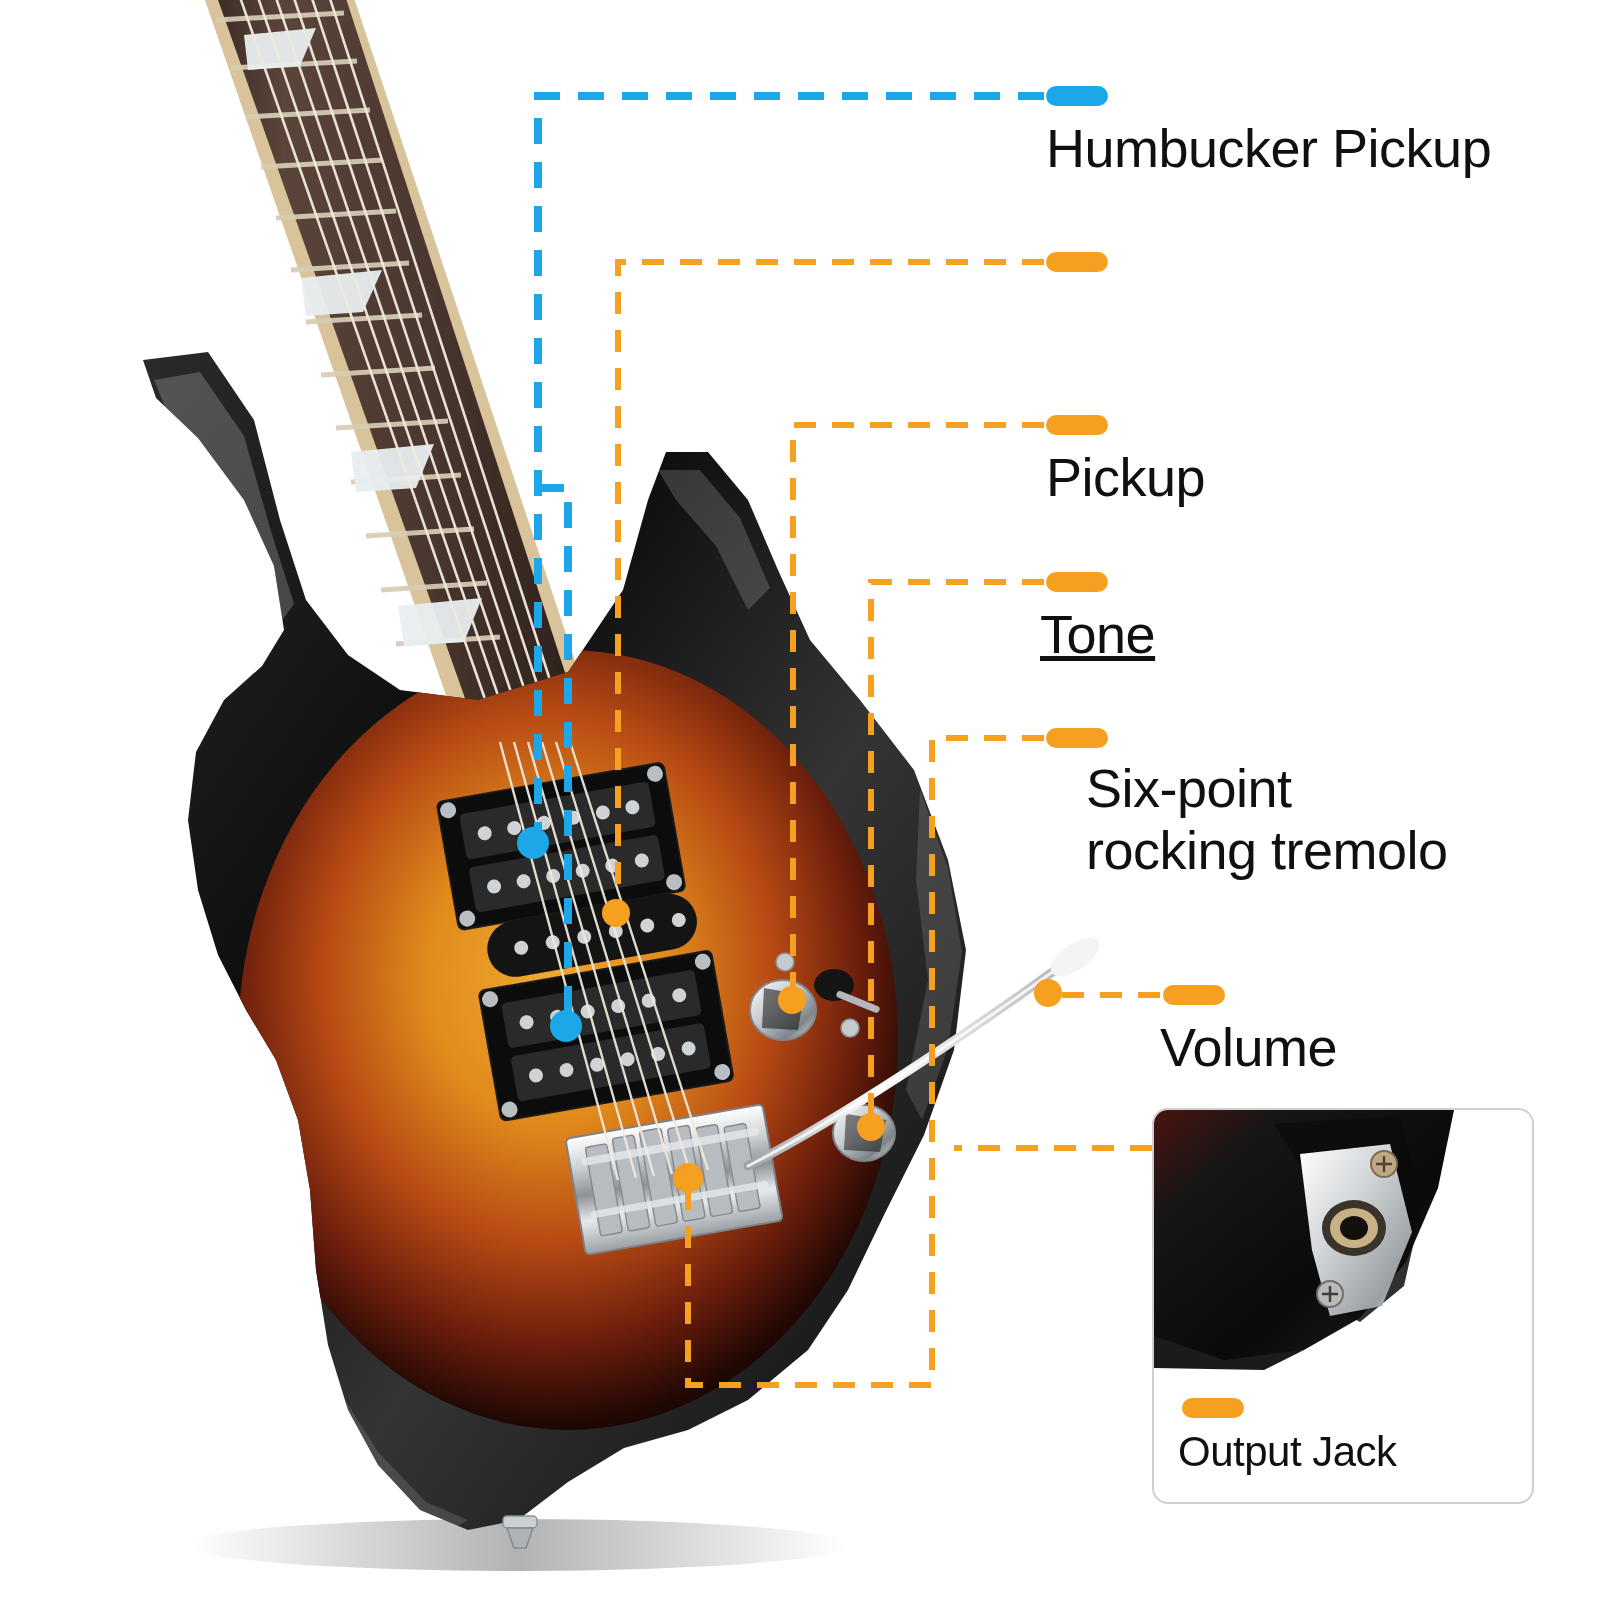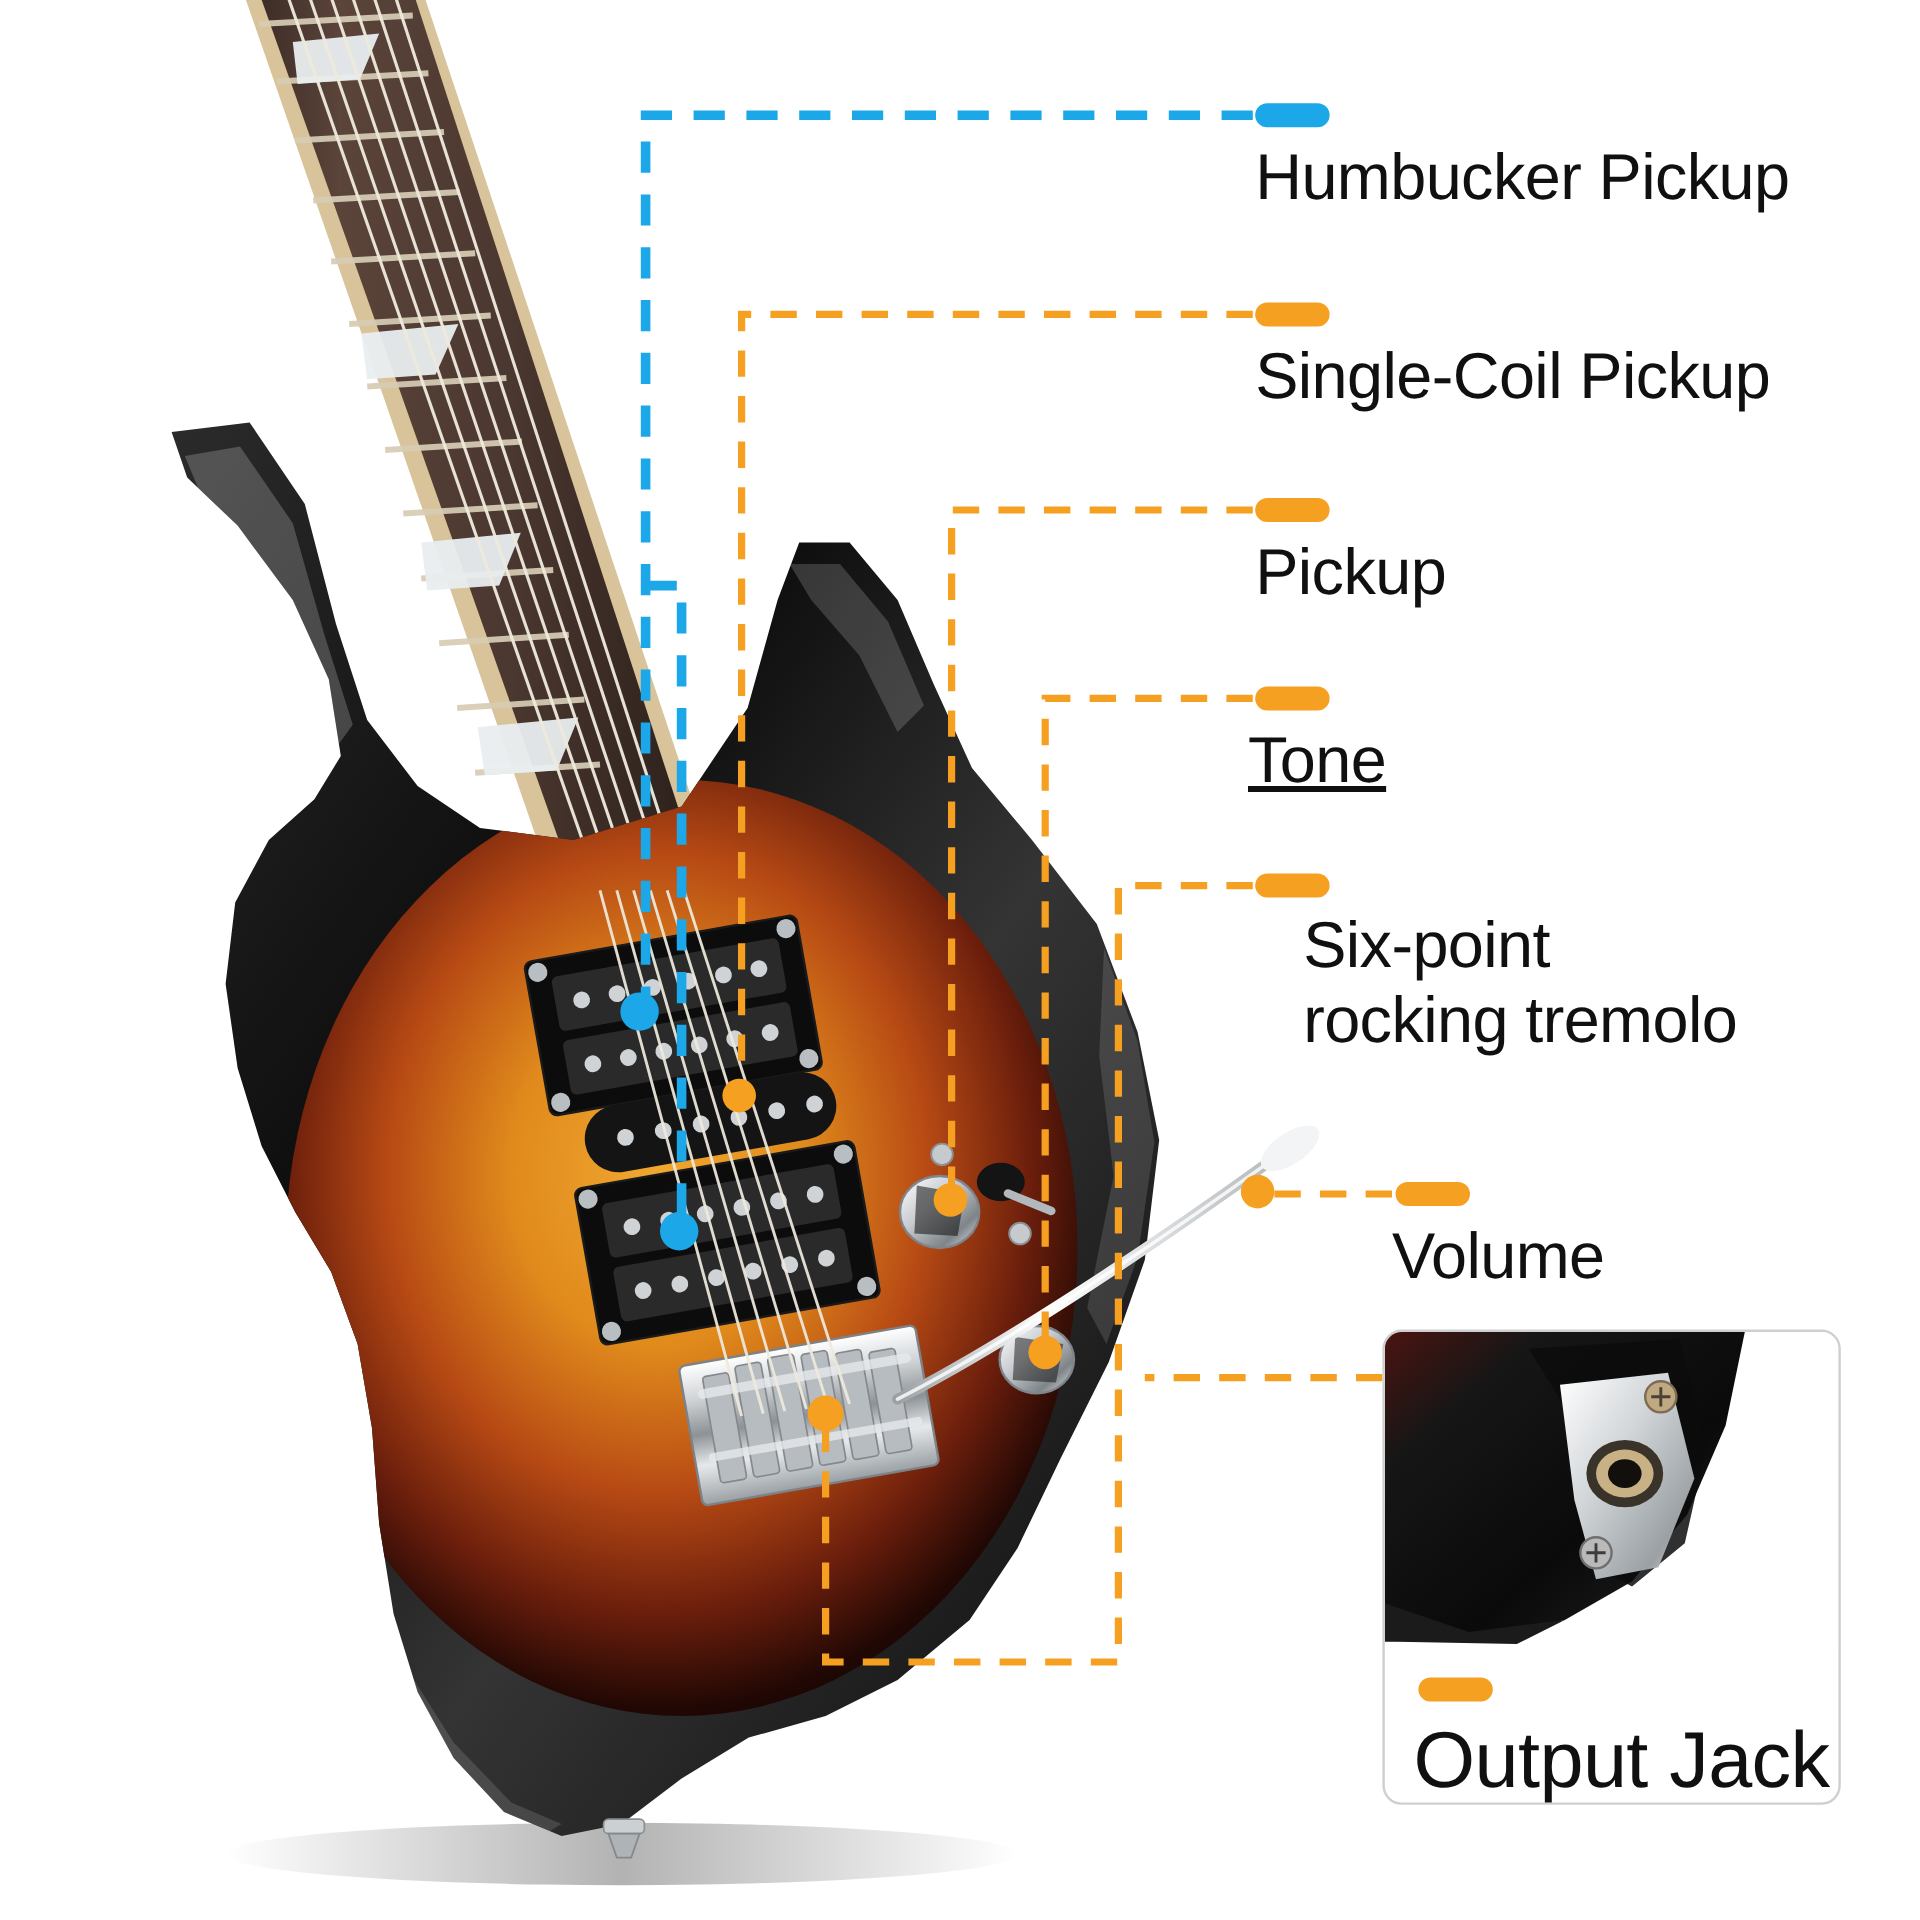--- a/index.html
+++ b/index.html
@@ -8,21 +8,21 @@
   #stage{position:absolute;inset:0;width:1600px;height:1600px;background:#ffffff;margin-left:48px;}
   #art{position:absolute;left:0;top:0;width:1600px;height:1600px;}
   .lbl{position:absolute;color:#101010;font-weight:400;letter-spacing:-0.5px;
        line-height:1.14;white-space:pre-line;}
   .pill{position:absolute;border-radius:12px;}
   .callout-text{font-size:54px;}
   #inset{position:absolute;left:1104px;top:1108px;width:378px;height:392px;
          border:2px solid #cfcfcf;border-radius:16px;background:#fff;overflow:hidden;}
   #inset-photo{position:absolute;left:0;top:0;width:378px;height:260px;}
   #inset-pill{position:absolute;left:28px;top:288px;width:62px;height:20px;border-radius:10px;}
-  #inset-label{position:absolute;left:24px;top:318px;font-size:66px;color:#101010;letter-spacing:-0.5px;}
+  #inset-label{position:absolute;left:24px;top:318px;font-size:42px;color:#101010;letter-spacing:-0.5px;}
 </style>
 </head>
 <body>
 
 <div id="stage">
 
   <svg id="art" viewBox="0 0 1600 1600">
     <defs>
       <linearGradient id="gBodyBlack" x1="0" y1="0" x2="1" y2="1">
         <stop offset="0" stop-color="#2b2b2b"></stop>
@@ -287,21 +287,20 @@
       <circle cx="823" cy="1127" r="14" fill="#F5A020"></circle>
       <circle cx="640" cy="1178" r="15" fill="#F5A020"></circle>
       <circle cx="1000" cy="993" r="14" fill="#F5A020"></circle>
     </g>
   </svg>
 
   <div class="pill" style="left:998px;top:86px;width:62px;height:20px;background:#1BA7E8;"></div>
   <div class="lbl callout-text" style="left:998px;top:118px;">Humbucker Pickup</div>
 
   <div class="pill" style="left:998px;top:252px;width:62px;height:20px;background:#F5A020;"></div>
-  <div class="lbl callout-text" style="left:998px;top:284px;">Single-Coil Pickup</div>
 
   <div class="pill" style="left:998px;top:415px;width:62px;height:20px;background:#F5A020;"></div>
   <div class="lbl callout-text" style="left:998px;top:447px;">Pickup</div>
 
   <div class="pill" style="left:998px;top:572px;width:62px;height:20px;background:#F5A020;"></div>
   <div class="lbl callout-text" style="left:992px;top:604px;text-decoration:underline;">Tone</div>
 
   <div class="pill" style="left:998px;top:728px;width:62px;height:20px;background:#F5A020;"></div>
   <div class="lbl callout-text" style="left:1038px;top:758px;">Six-point
 rocking tremolo</div>

